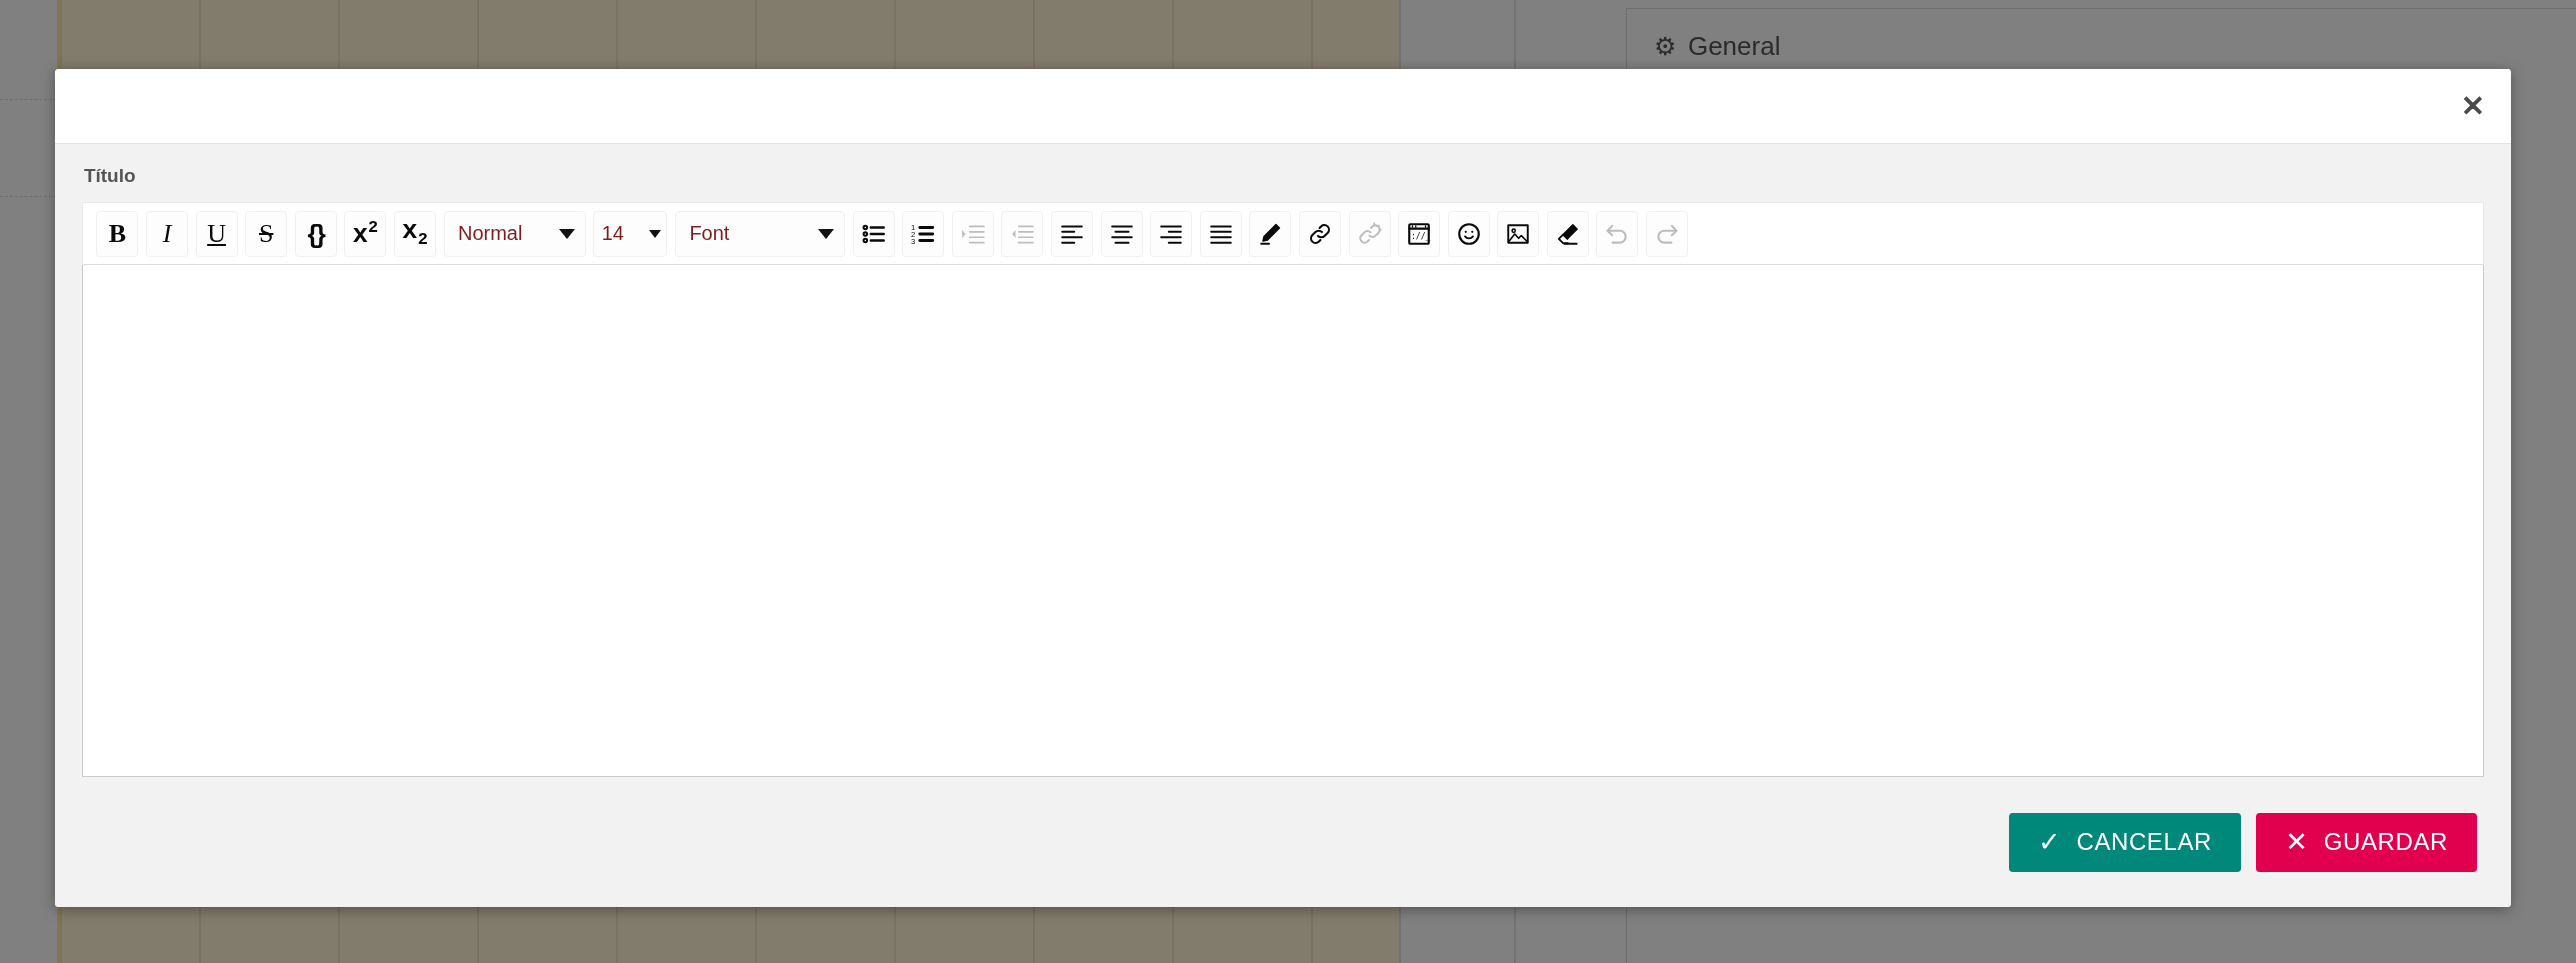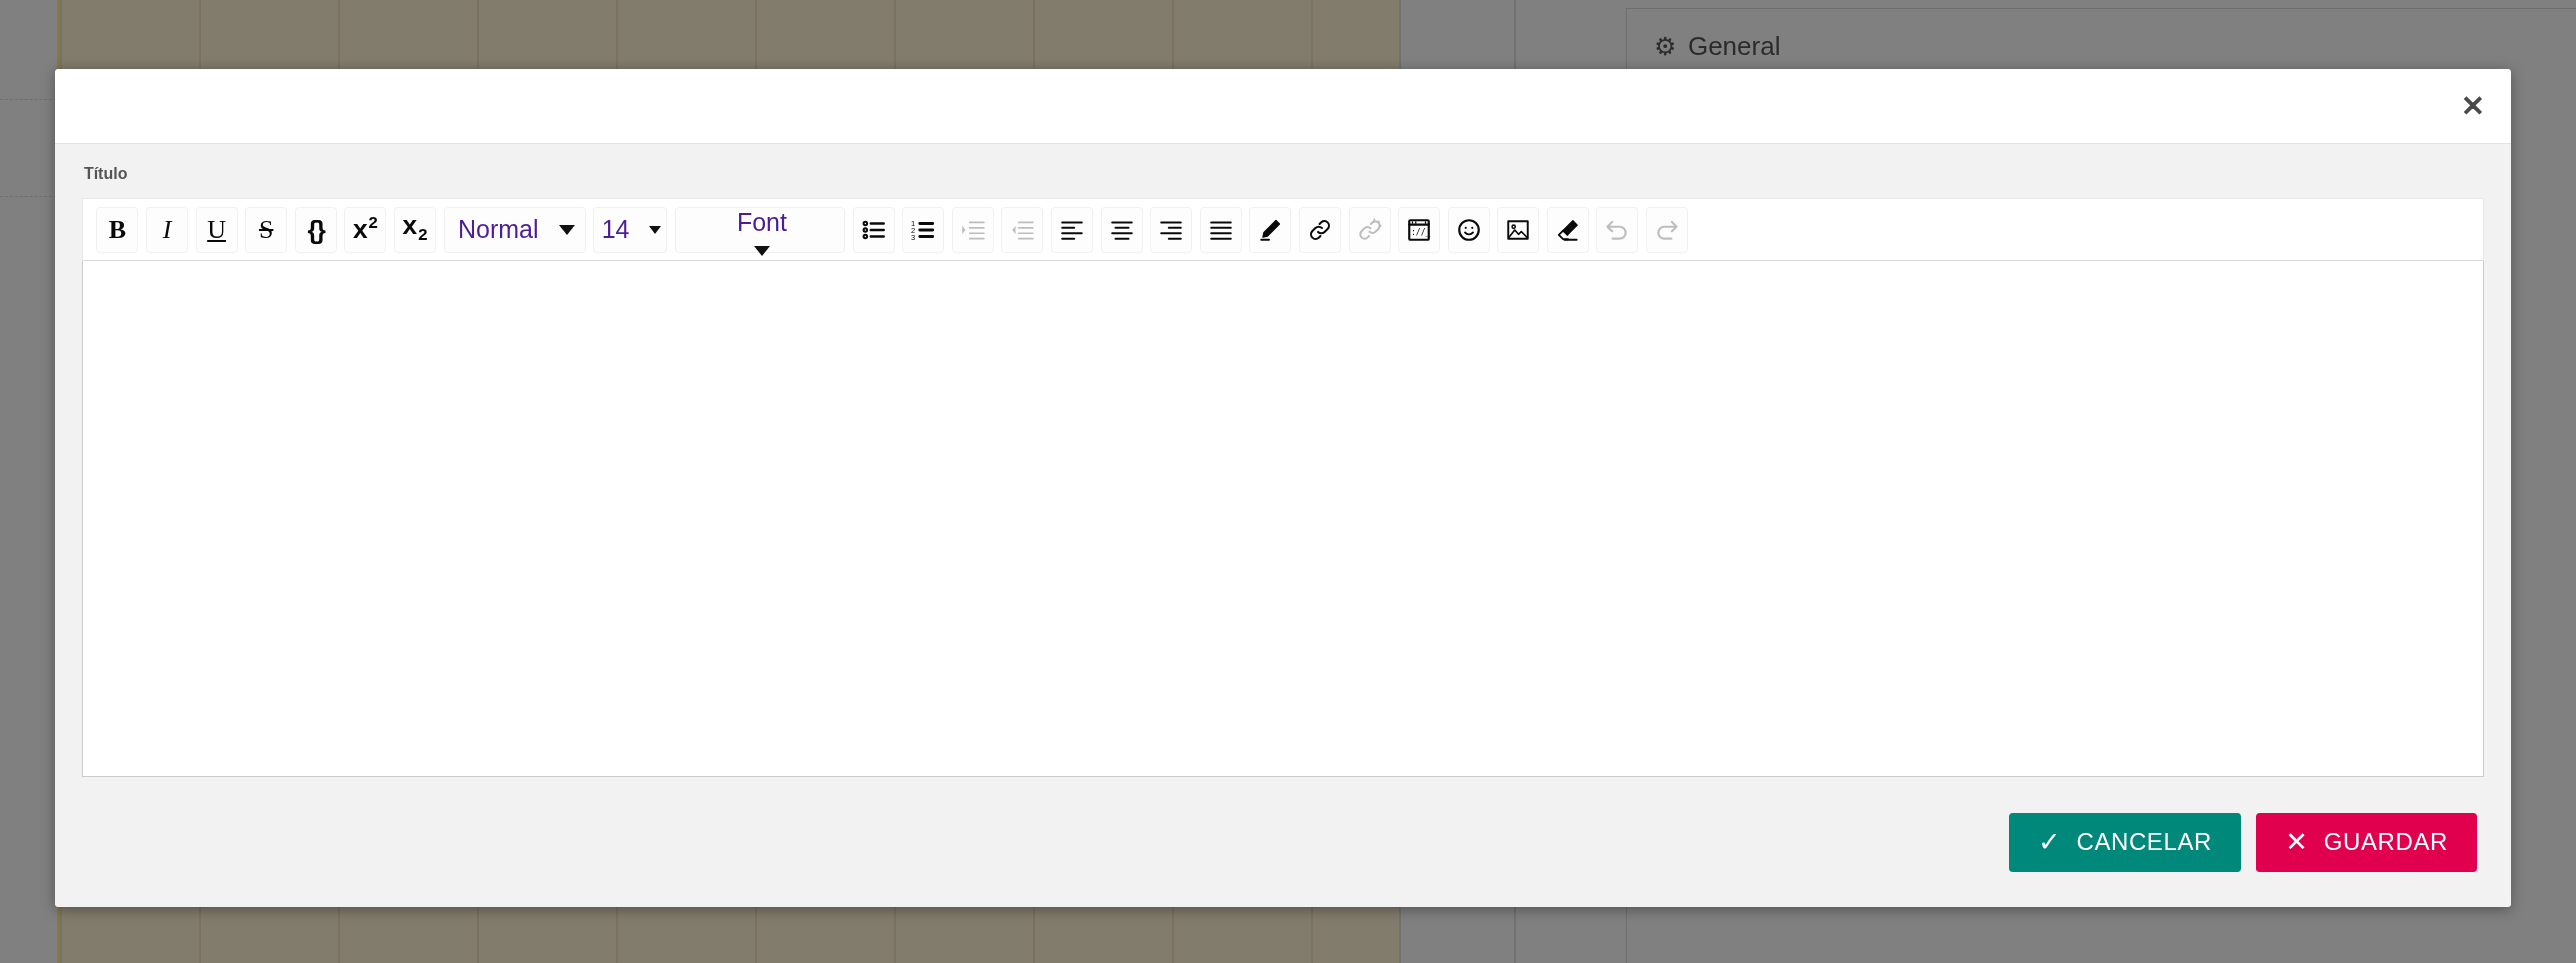--- a/index.html
+++ b/index.html
@@ -128,21 +128,21 @@
 
   .modal-body {
     flex: 1 1 auto;
     padding: 21px 27px 0 27px;
     display: flex;
     flex-direction: column;
     min-height: 0;
   }
 
   .field-label {
-    font-size: 16px;
+    font-size: 19px;
     font-weight: bold;
     color: #555555;
     margin: 0 0 15.3px 1.9px;
   }
 
   
   .editor-wrap {
     display: flex;
     flex-direction: column;
     flex: 1 1 auto;
@@ -201,29 +201,29 @@
     height: 44px;
     margin: 0 3.8px;
     background: #fdfdfd;
     border: 1px solid #efefef;
     border-radius: 3.8px;
     display: flex;
     align-items: center;
     justify-content: space-between;
     padding: 0 9.6px 0 13.4px;
     cursor: pointer;
-    color: #4c1d95;
-    font-size: 25px;
+    color: #7f1d1d;
+    font-size: 20px;
     font-family: "Liberation Sans", sans-serif;
     flex: 0 0 auto;
     gap: 9.6px;
   }
   .tb-select.w-format { width: 117px; }
   .tb-select.w-size   { width: 59px; padding: 0 5.7px 0 7.6px; gap: 12px; }
-  .tb-select.w-font   { width: 145px; flex-direction: column; }
+  .tb-select.w-font   { width: 145px; }
   .caret {
     width: 0; height: 0;
     border-left: 8.6px solid transparent;
     border-right: 8.6px solid transparent;
     border-top: 10.5px solid #111111;
     flex: 0 0 auto;
   }
   .tb-select.w-size .caret {
     border-left-width: 6.7px; border-right-width: 6.7px; border-top-width: 8.6px;
   }

